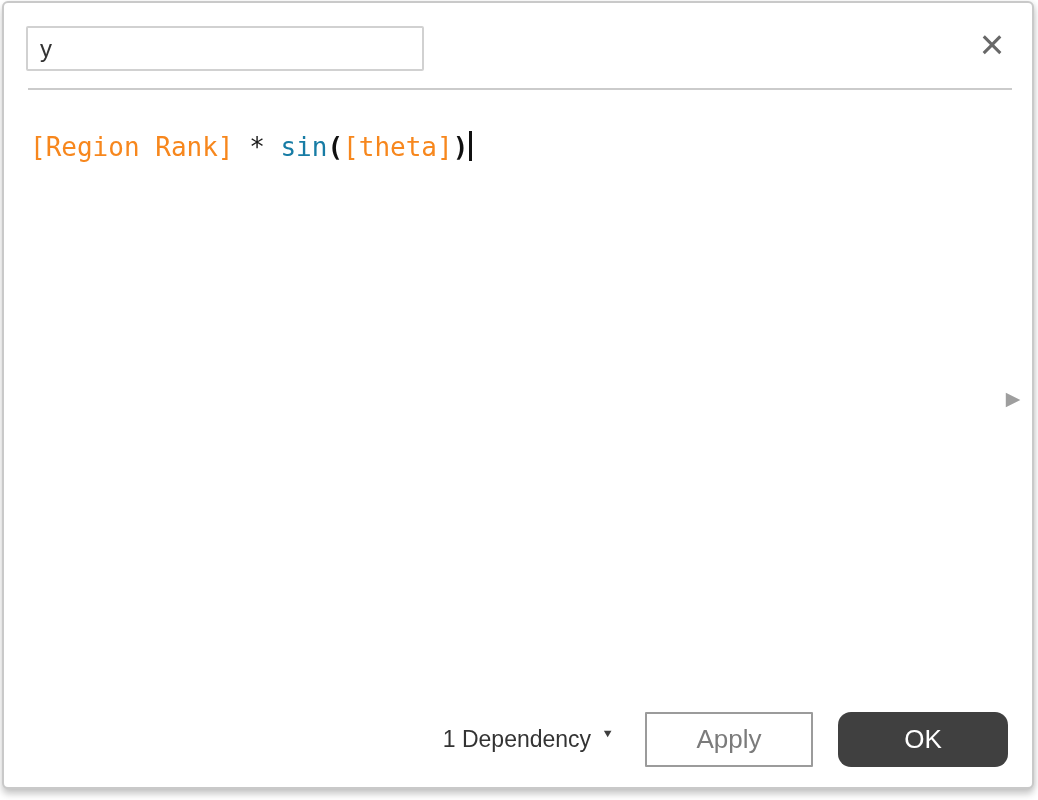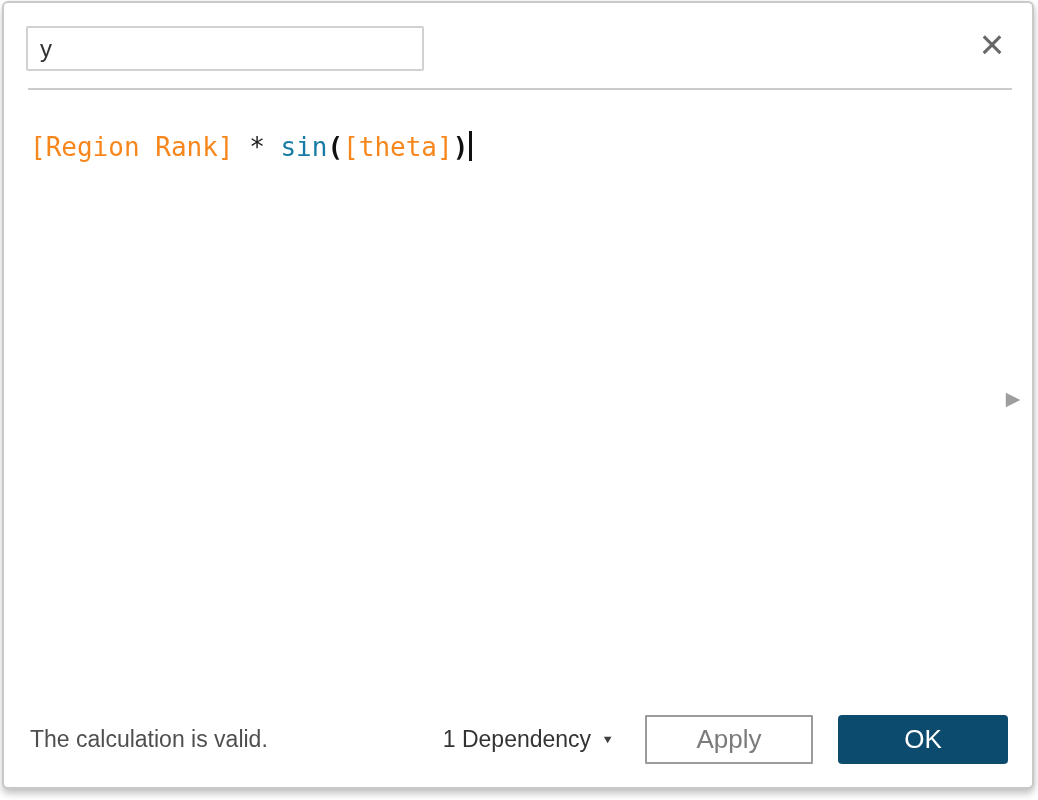--- a/index.html
+++ b/index.html
@@ -106,61 +106,61 @@
     align-items: center;
   }
   .status-text {
     font-size: 23px;
     color: #4f4f4f;
     flex: 0 0 auto;
   }
   .footer-spacer { flex: 1 1 auto; }
   .dependency-dropdown {
     display: flex;
-    align-items: center;
+    align-items: flex-start;
     margin-right: 31px;
     cursor: pointer;
     background: transparent;
     border: none;
     font-family: "Liberation Sans", sans-serif;
   }
   .dependency-label {
     font-size: 23px;
     color: #333333;
   }
   .dependency-caret {
     font-size: 13px;
     color: #3f3f3f;
     margin-left: 10px;
     transform: scaleY(0.85);
     display: inline-block;
   }
   .btn {
-    height: 49px;
+    height: 55px;
     font-family: "Liberation Sans", sans-serif;
     font-size: 26px;
     cursor: pointer;
     display: flex;
     align-items: center;
     justify-content: center;
   }
   .btn-apply {
     width: 168px;
     background: #ffffff;
     border: 2px solid #9b9b9b;
     color: #7b7b7b;
     margin-right: 25px;
     border-radius: 1px;
   }
   .btn-ok {
     width: 170px;
-    background: #0c4a6e;
+    background: #404040;
     border: none;
     color: #ffffff;
-    border-radius: 4px;
+    border-radius: 13px;
   }
 </style>
 </head>
 <body>
 
 <div class="stage">
   <div class="dialog">
 
     <input class="name-input" type="text" value="y" style="">
     <button class="close-btn">
@@ -170,21 +170,20 @@
 
     <div class="formula-area">
       <div class="formula-line"><span class="tok-field">[Region Rank]</span><span class="tok-operator"> * </span><span class="tok-function">sin</span><span class="tok-paren">(</span><span class="tok-field">[theta]</span><span class="tok-paren">)</span><span class="caret"></span></div>
     </div>
 
     <button class="panel-expander">
       <span>▶</span>
     </button>
 
     <div class="footer">
-      <span class="status-text">The calculation is valid.</span>
       <span class="footer-spacer"></span>
       <button class="dependency-dropdown">
         <span class="dependency-label">1 Dependency</span>
         <span class="dependency-caret">▼</span>
       </button>
       <button class="btn btn-apply">Apply</button>
       <button class="btn btn-ok">OK</button>
     </div>
 
   </div>

